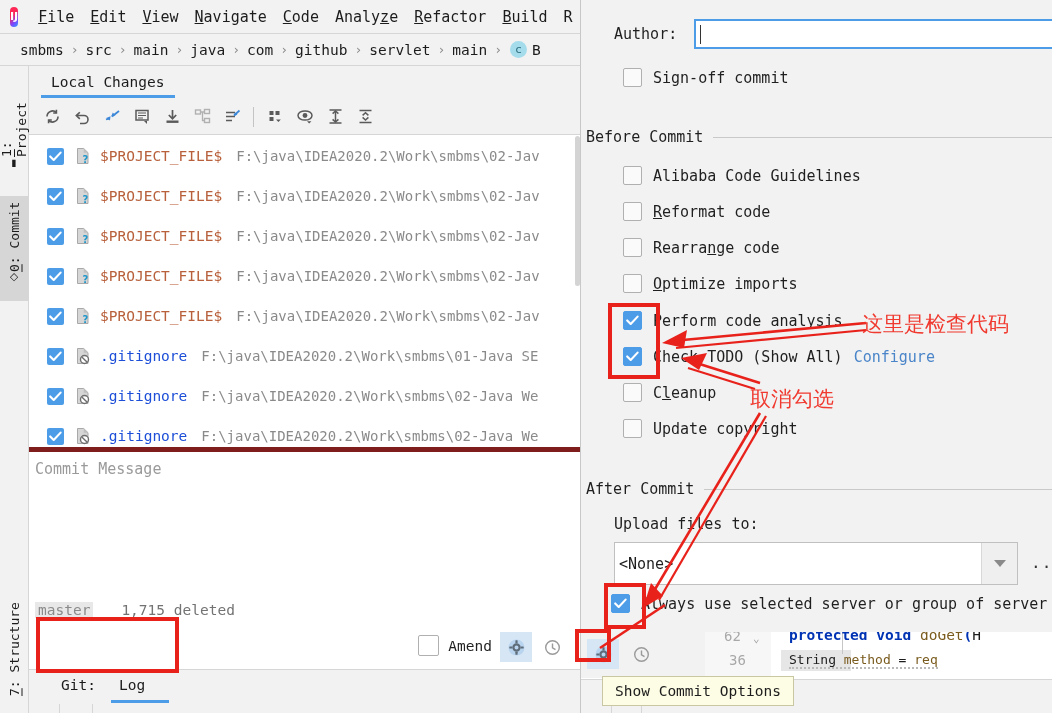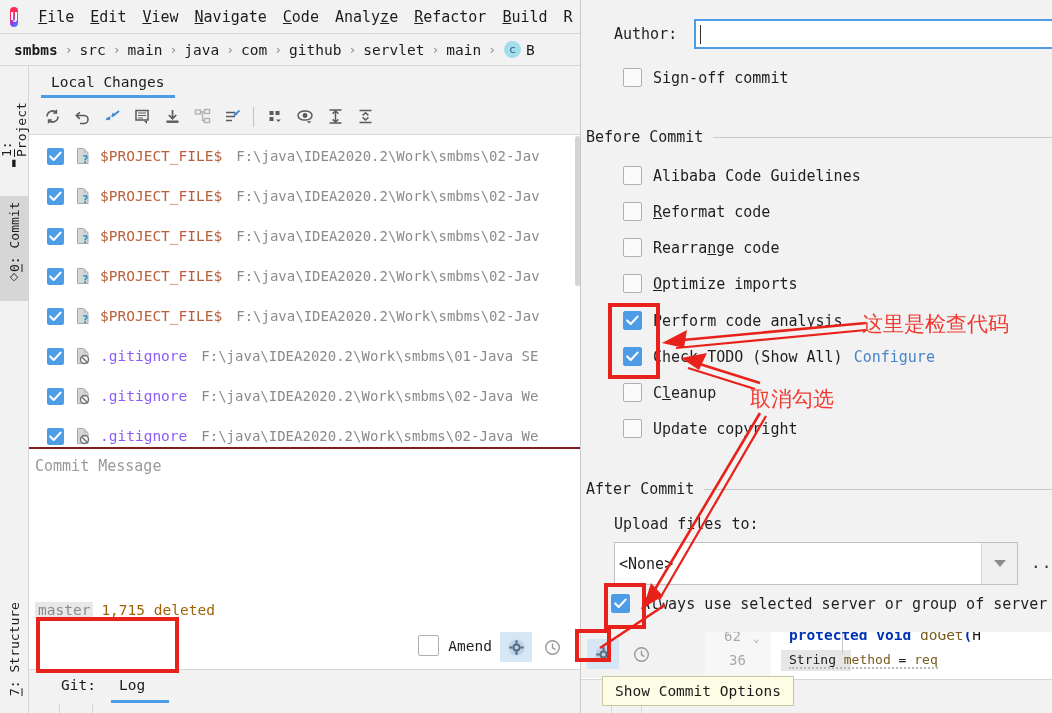--- a/index.html
+++ b/index.html
@@ -19,21 +19,21 @@
   #ij-logo{width:20px;height:20px;margin-left:10px;margin-right:12px;border-radius:4px;position:relative;
            background:linear-gradient(135deg,#fe2857 0%,#fe2857 38%,#7d45ff 70%,#2d9ffd 100%);
            display:flex;align-items:center;justify-content:center;}
   #ij-logo .lg{color:#fff;font-size:11px;font-weight:bold;font-family:"DejaVu Sans",sans-serif;line-height:1;}
   .menu-item{padding:2px 8px;font-size:15px;color:#1c1c1c;white-space:nowrap;cursor:default;}
   .menu-item .mn{text-decoration:underline;}
 
   #breadcrumb{position:absolute;left:0;top:34px;width:580px;height:31px;background:#f2f2f2;
               display:flex;align-items:center;border-bottom:1px solid #d6d6d6;}
   .crumb{font-size:14.5px;color:#1c1c1c;padding:0 2px;white-space:nowrap;}
-  .crumb.first{font-weight:bold;padding-left:14px;}
+  .crumb.first{font-weight:normal;padding-left:20px;}
   .crumb-sep{color:#8a8a8a;font-size:13px;padding:0 5px;}
   .crumb-cls{width:17px;height:17px;border-radius:50%;background:#a5dcec;color:#2a6b7c;
              font-size:11px;display:inline-flex;align-items:center;justify-content:center;
              font-family:"DejaVu Sans",sans-serif;margin:0 3px;}
 
   
   #leftbar{position:absolute;left:0;top:66px;width:28px;height:647px;background:#f2f2f2;
            border-right:1px solid #d6d6d6;}
   .vtab{position:absolute;left:0;width:28px;writing-mode:vertical-rl;transform:rotate(180deg);
         font-size:13px;color:#1c1c1c;display:flex;align-items:center;justify-content:flex-end;
@@ -53,35 +53,35 @@
   .tbsep{width:1px;height:20px;background:#c4c4c4;margin:0 6px;}
 
   #file-list{position:absolute;left:0;top:70px;width:551px;height:311px;background:#ffffff;overflow:hidden;}
   .frow{position:absolute;left:0;width:551px;height:40px;display:flex;align-items:center;}
   .fcb{width:17px;height:17px;margin-left:18px;border-radius:2px;background:#4d9ce8;
        display:flex;align-items:center;justify-content:center;flex:none;}
   .fcb svg{display:block;}
   .ficon{width:18px;height:18px;margin-left:10px;flex:none;position:relative;}
   .fname{margin-left:8px;font-size:14.5px;white-space:nowrap;flex:none;}
   .fname.unv{color:#b8603b;}
-  .fname.ign{color:#8b5cf6;text-align:right;}
+  .fname.ign{color:#1d4ed8;text-align:right;}
   .fpath{margin-left:14px;font-size:14px;color:#8a8a8a;white-space:nowrap;overflow:hidden;}
   #scroll-track{position:absolute;right:0;top:70px;width:5px;height:311px;background:#fff;}
   #scroll-thumb{position:absolute;right:0;top:70px;width:5px;height:150px;background:#d4d4d4;border-radius:3px;}
 
   
   #commit-msg{position:absolute;left:29px;top:447px;width:551px;height:150px;background:#fff;
-              border-top:2px solid #7f1d1d;}
+              border-top:5px solid #7f1d1d;}
   #commit-msg-ph{position:absolute;left:6px;top:8px;font-size:15px;color:#9a9a9a;}
   #cm-scroll{position:absolute;right:0;top:0;width:5px;height:150px;background:#fff;}
 
   #status-line{position:absolute;left:29px;top:597px;width:551px;height:26px;background:#fff;
                display:flex;align-items:center;}
   #branch-chip{margin-left:6px;font-size:14.5px;color:#8a8a8a;background:#e8e8e8;padding:0 3px;}
-  #deleted-count{margin-left:8px;font-size:14.5px;color:#a16207;}
+  #deleted-count{margin-left:28px;font-size:14.5px;color:#737373;}
 
   #commit-bar{position:absolute;left:29px;top:623px;width:551px;height:46px;background:#fff;
               display:flex;align-items:center;}
   #commit-btn{margin-left:7px;width:140px;height:36px;background:#5b95c9;color:#111;
               display:flex;align-items:center;justify-content:center;gap:24px;font-size:14.5px;
               font-weight:bold;letter-spacing:.5px;cursor:pointer;}
   #commit-caret{width:0;height:0;border-left:7px solid transparent;border-right:7px solid transparent;
                 border-top:9px solid #111;}
   #amend-wrap{position:absolute;right:88px;top:12px;display:flex;align-items:center;gap:9px;}
   #amend-cb{width:19px;height:19px;border:1px solid #b0b0b0;background:#fff;border-radius:2px;}

